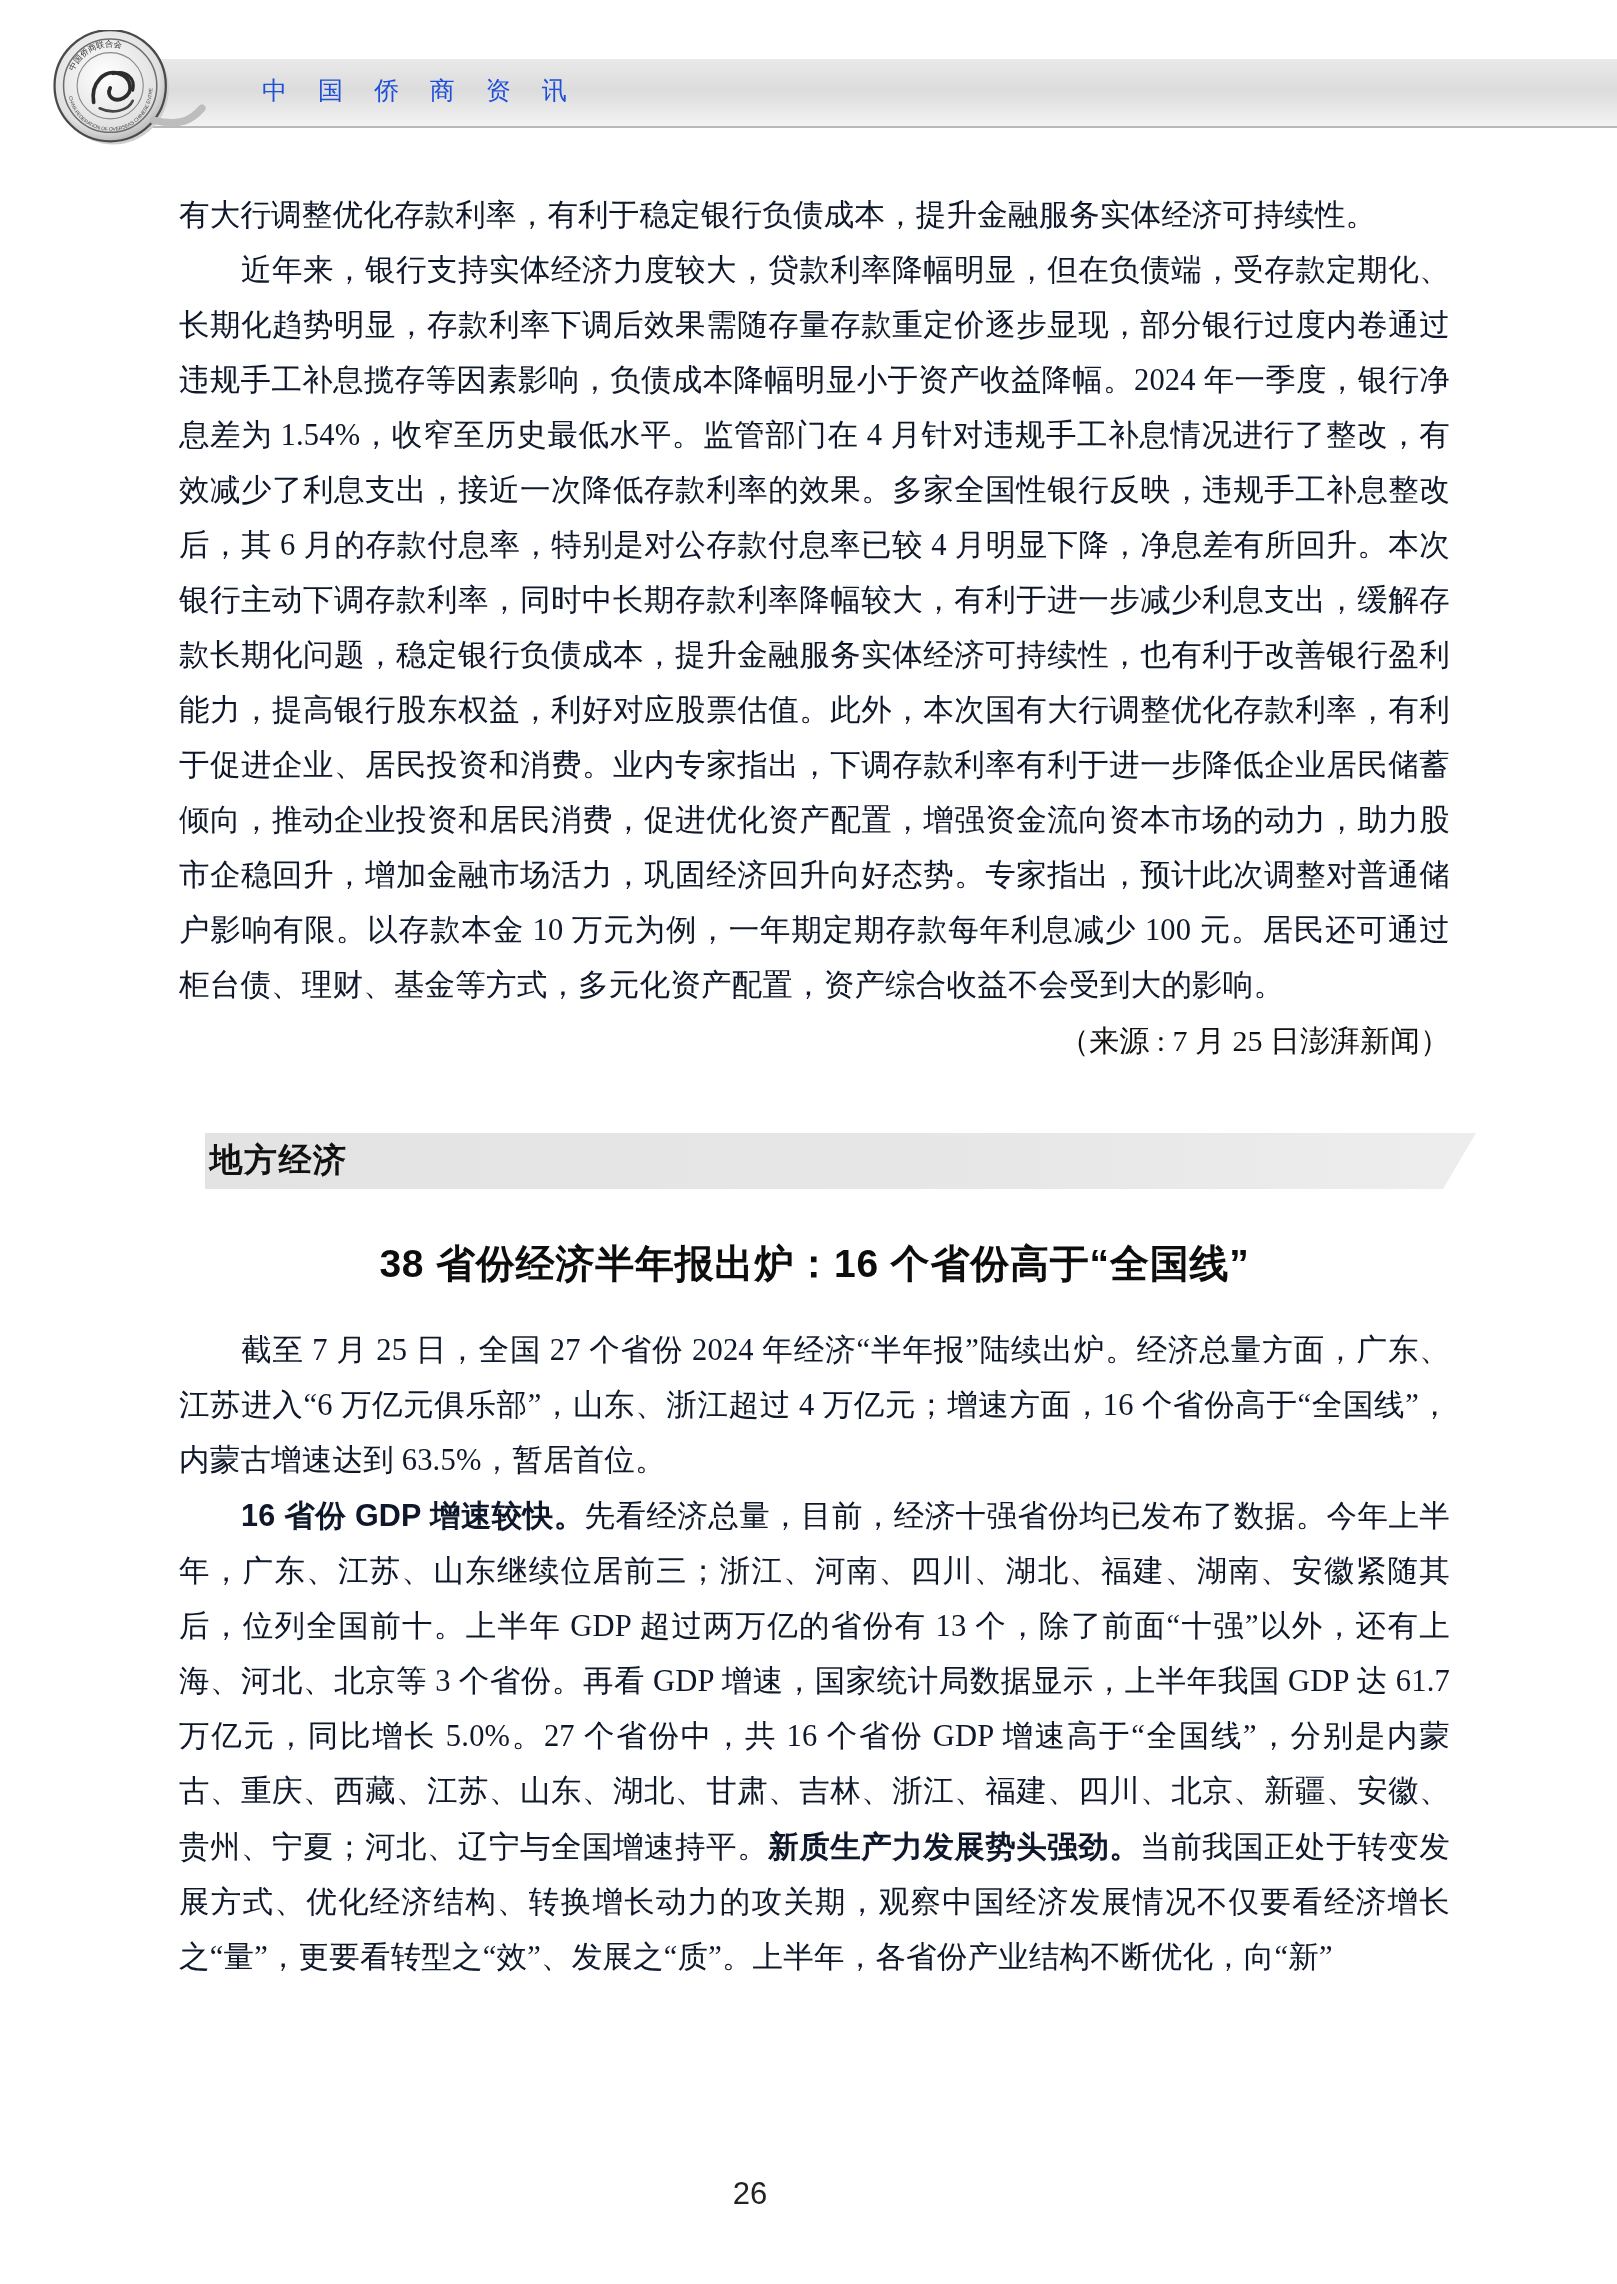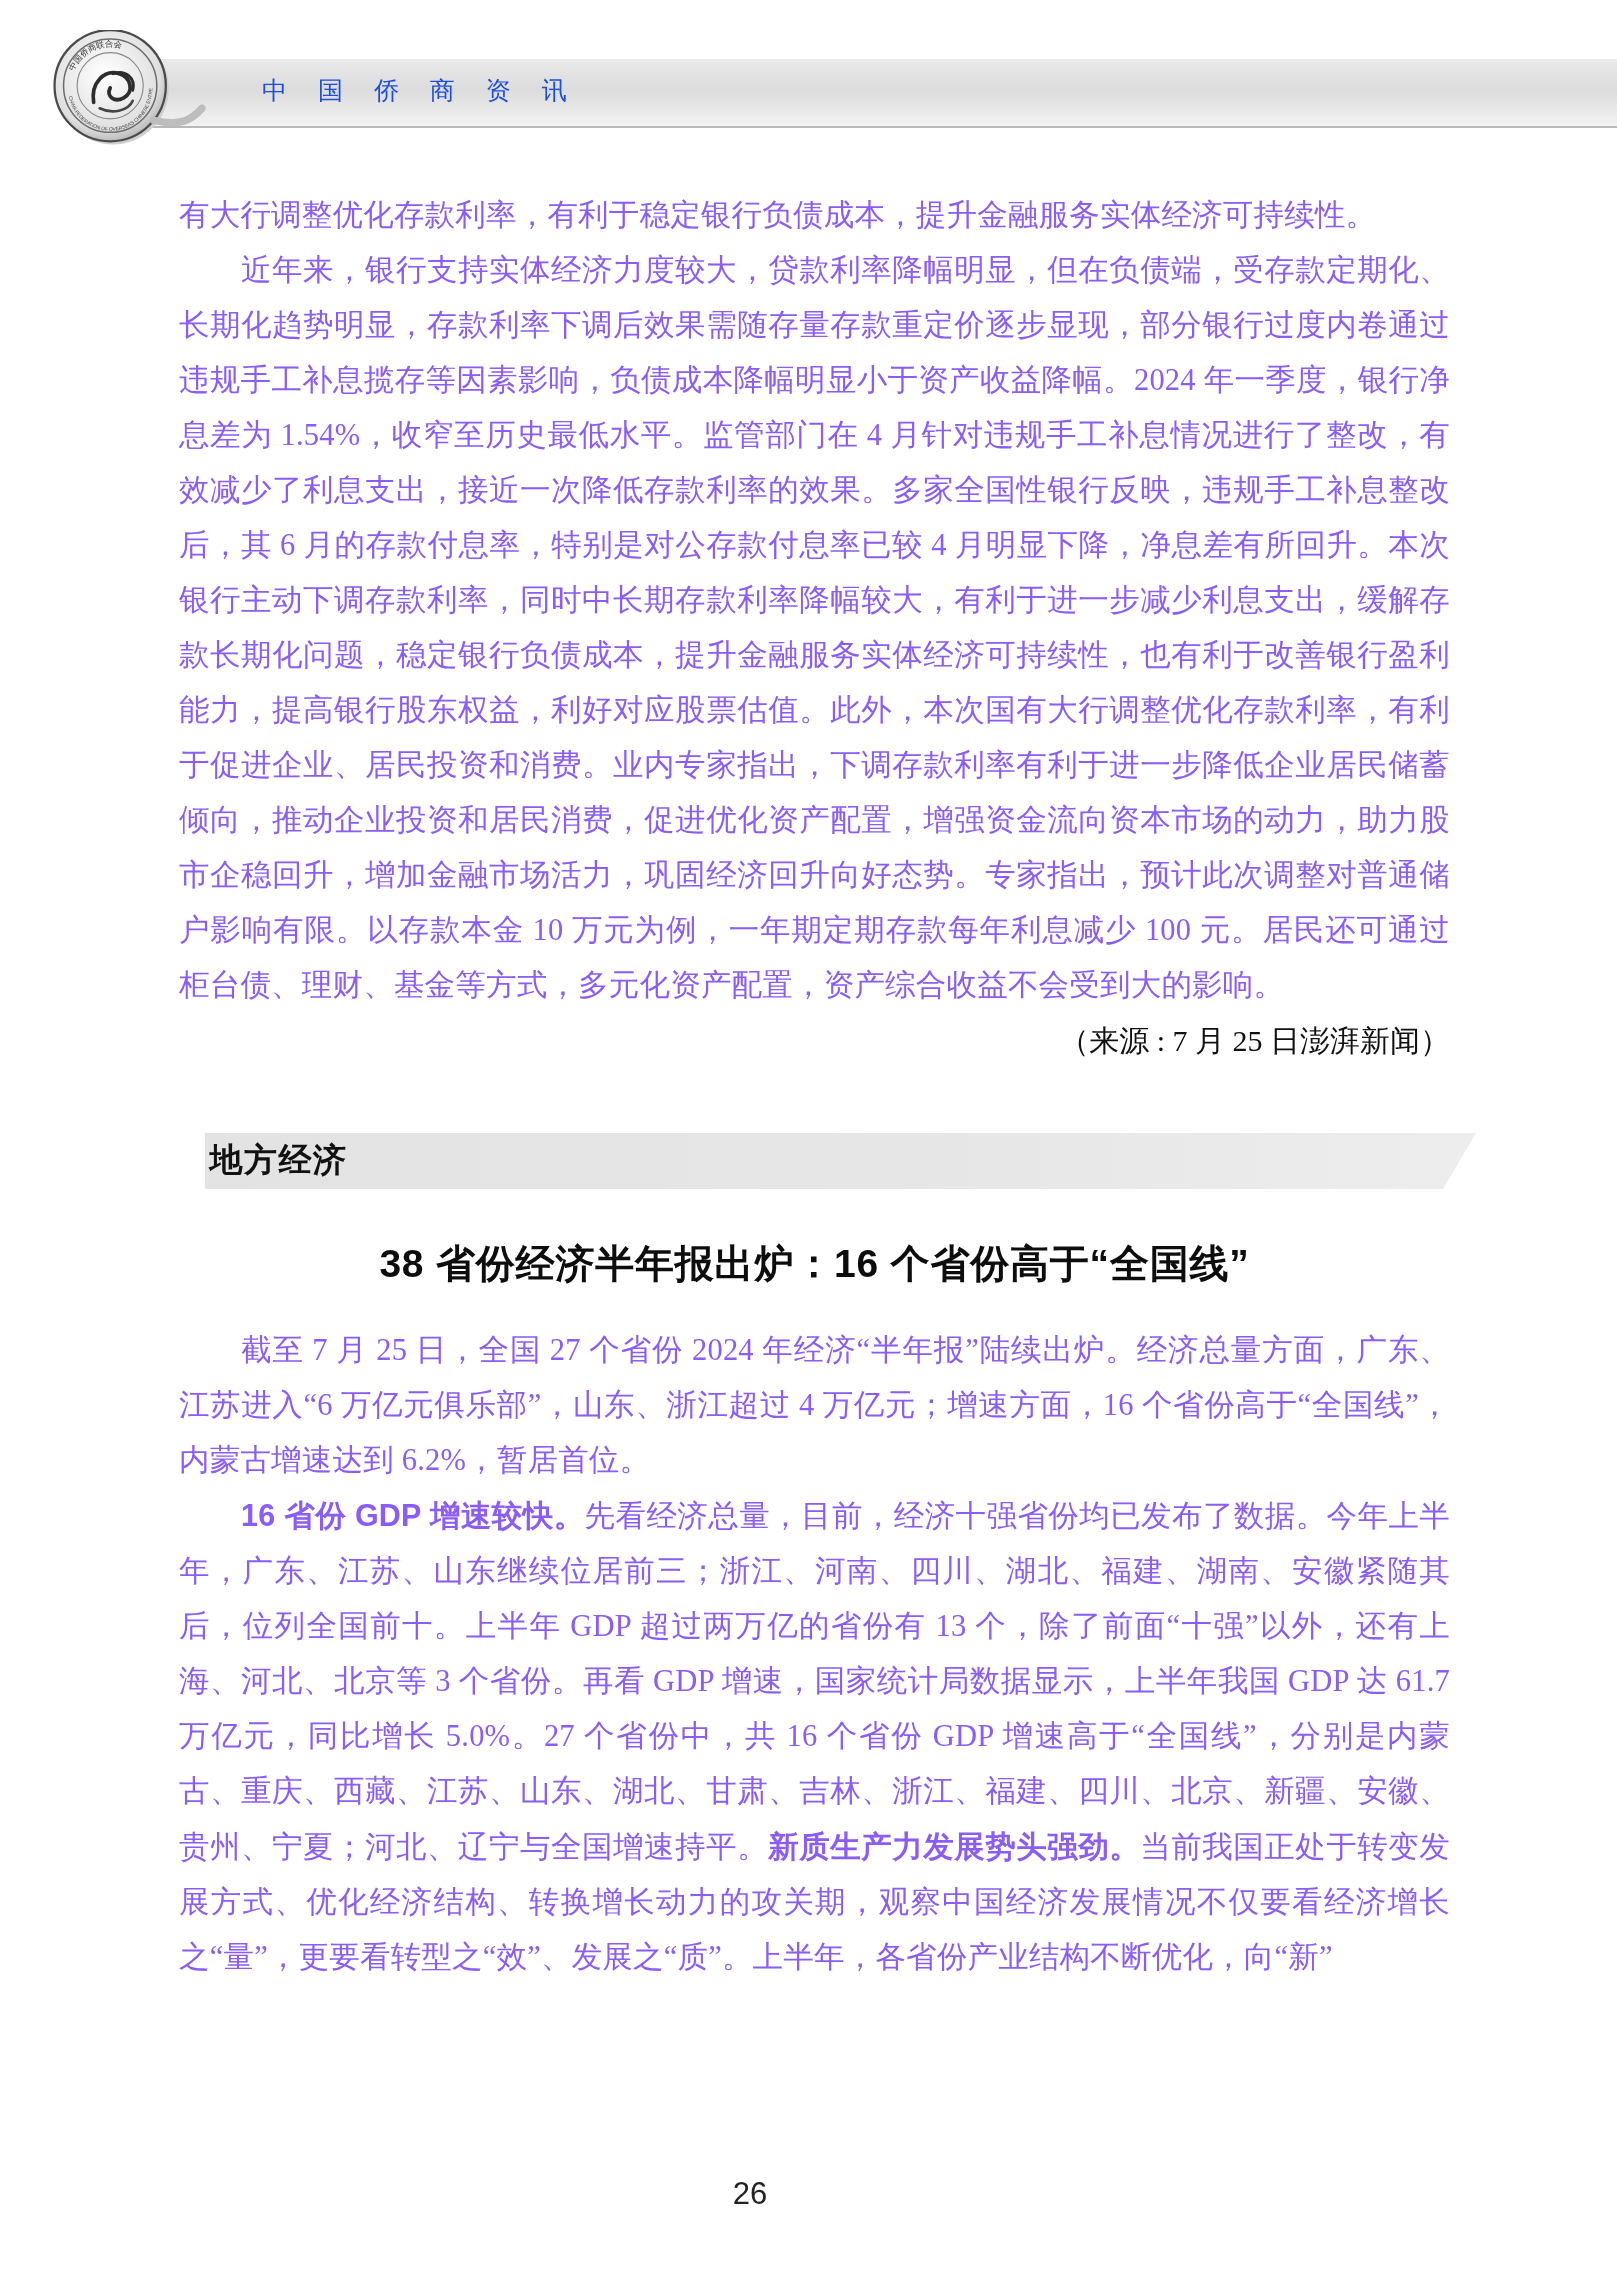--- a/index.html
+++ b/index.html
@@ -68,21 +68,21 @@
     top: 188px;
     width: 1271px;
   }
   p.body {
     margin: 0;
     font-size: 30.5px;
     line-height: 55px;
     text-align: justify;
     text-justify: inter-ideograph;
     letter-spacing: 0.2px;
-    color: #8b5cf6;
+    color: #0f172a;
   }
   p.indent { text-indent: 62px; }
   .src-line {
     text-align: right;
     margin: 0;
     font-size: 30px;
     line-height: 55px;
   }
 
   
@@ -190,20 +190,20 @@
   <p class="src-line">（来源 : 7 月 25 日澎湃新闻）</p>
 
   <div class="section-bar">
     <div class="bar-bg"></div>
     <div class="bar-title">地方经济</div>
   </div>
 
   <h1 class="article-title">38 省份经济半年报出炉：16 个省份高于“全国线”</h1>
 
   <div class="article-body">
-    <p class="body indent">截至 7 月 25 日，全国 27 个省份 2024 年经济“半年报”陆续出炉。经济总量方面，广东、江苏进入“6 万亿元俱乐部”，山东、浙江超过 4 万亿元；增速方面，16 个省份高于“全国线”，内蒙古增速达到 6.2%，暂居首位。</p>
+    <p class="body indent">截至 7 月 25 日，全国 27 个省份 2024 年经济“半年报”陆续出炉。经济总量方面，广东、江苏进入“6 万亿元俱乐部”，山东、浙江超过 4 万亿元；增速方面，16 个省份高于“全国线”，内蒙古增速达到 63.5%，暂居首位。</p>
     <p class="body indent"><span class="bold-run">16 省份 GDP 增速较快。</span><span>先看经济总量，目前，经济十强省份均已发布了数据。今年上半年，广东、江苏、山东继续位居前三；浙江、河南、四川、湖北、福建、湖南、安徽紧随其后，位列全国前十。上半年 GDP 超过两万亿的省份有 13 个，除了前面“十强”以外，还有上海、河北、北京等 3 个省份。再看 GDP 增速，国家统计局数据显示，上半年我国 GDP 达 61.7 万亿元，同比增长 5.0%。27 个省份中，共 16 个省份 GDP 增速高于“全国线”，分别是内蒙古、重庆、西藏、江苏、山东、湖北、甘肃、吉林、浙江、福建、四川、北京、新疆、安徽、贵州、宁夏；河北、辽宁与全国增速持平。</span><span class="bold-run">新质生产力发展势头强劲。</span><span>当前我国正处于转变发展方式、优化经济结构、转换增长动力的攻关期，观察中国经济发展情况不仅要看经济增长之“量”，更要看转型之“效”、发展之“质”。上半年，各省份产业结构不断优化，向“新”</span></p>
   </div>
 
 </div>
 
 <div class="page-number">26</div>
 
 
 </body></html>

